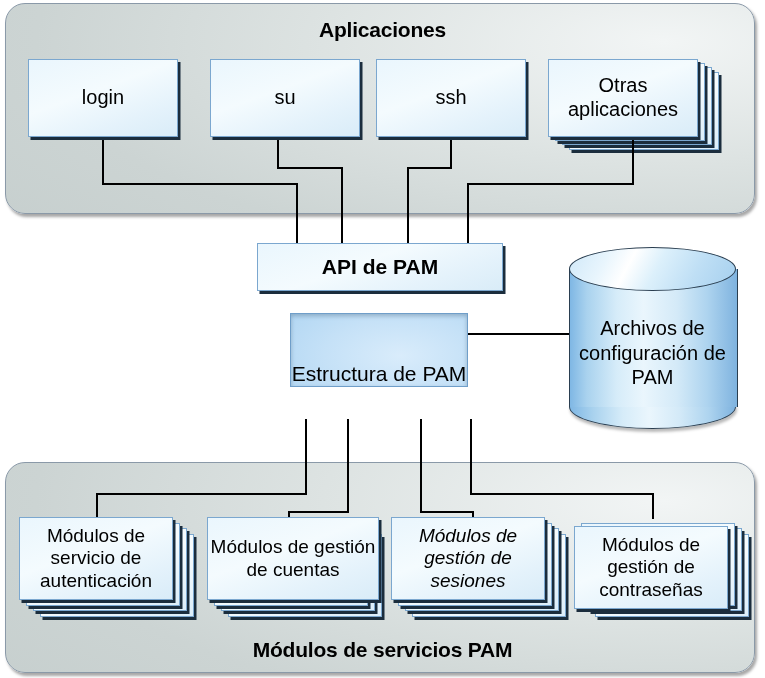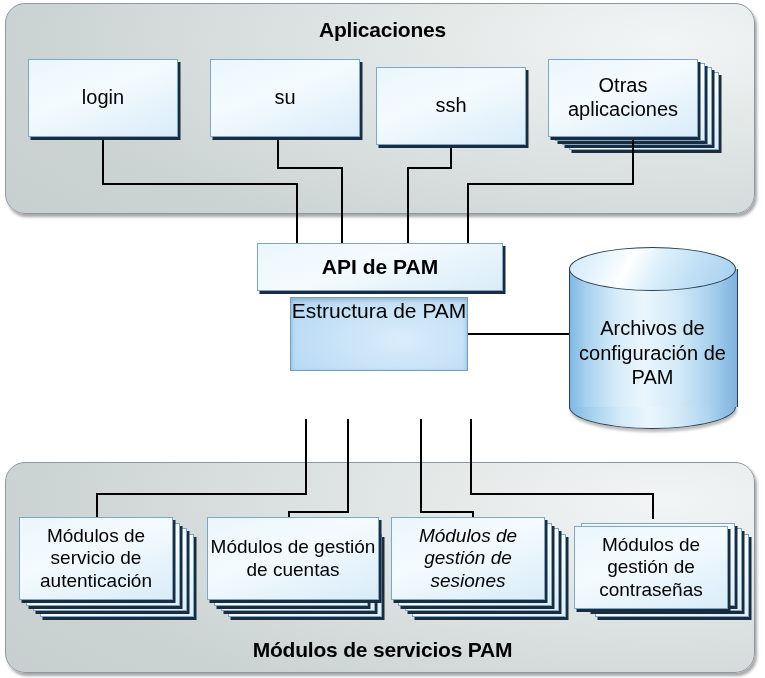--- a/index.html
+++ b/index.html
@@ -72,27 +72,28 @@
     font-weight: bold;
   }
   .framework-box {
     position: absolute;
     box-sizing: border-box;
     border: 1px solid #6f9ec9;
     background:
       radial-gradient(ellipse 95% 120% at 62% 58%, #d9ecfb 0%, #c5e1f7 45%, #a9d2f1 100%);
     box-shadow: inset 0 2px 4px rgba(20,50,80,0.28);
     display: flex;
-    align-items: flex-start;
+    align-items: flex-end;
     justify-content: center;
     text-align: center;
     font-size: 21px;
     line-height: 1.2;
     color: #000;
     z-index: 5;
+    margin-top: 16px;
   }
 
   
   .cyl {
     position: absolute;
     z-index: 6;
   }
   .cyl-body {
     position: absolute;
     left: 0;
@@ -162,21 +163,21 @@
   <div class="group-title" style="top:18px;">Aplicaciones</div>
 
   <div class="box" style="left:28px; top:59px; width:150px; height:78px;">
     <span>login</span>
   </div>
 
   <div class="box" style="left:210px; top:59px; width:150px; height:78px;">
     <span>su</span>
   </div>
 
-  <div class="box" style="left:376px; top:67px; width:150px; height:78px;">
+  <div class="box" style="left:376px; top:59px; width:150px; height:78px;">
     <span>ssh</span>
   </div>
 
   <div class="stack-sheet" style="left:569px; top:72px; width:150px; height:78px; z-index:2;"></div>
   <div class="stack-sheet" style="left:562px; top:67px; width:150px; height:78px; z-index:3;"></div>
   <div class="stack-sheet" style="left:555px; top:63px; width:150px; height:78px; z-index:4;"></div>
   <div class="box" style="left:548px; top:59px; width:150px; height:78px; z-index:6;">
     <span>Otras aplicaciones</span>
   </div>
 

